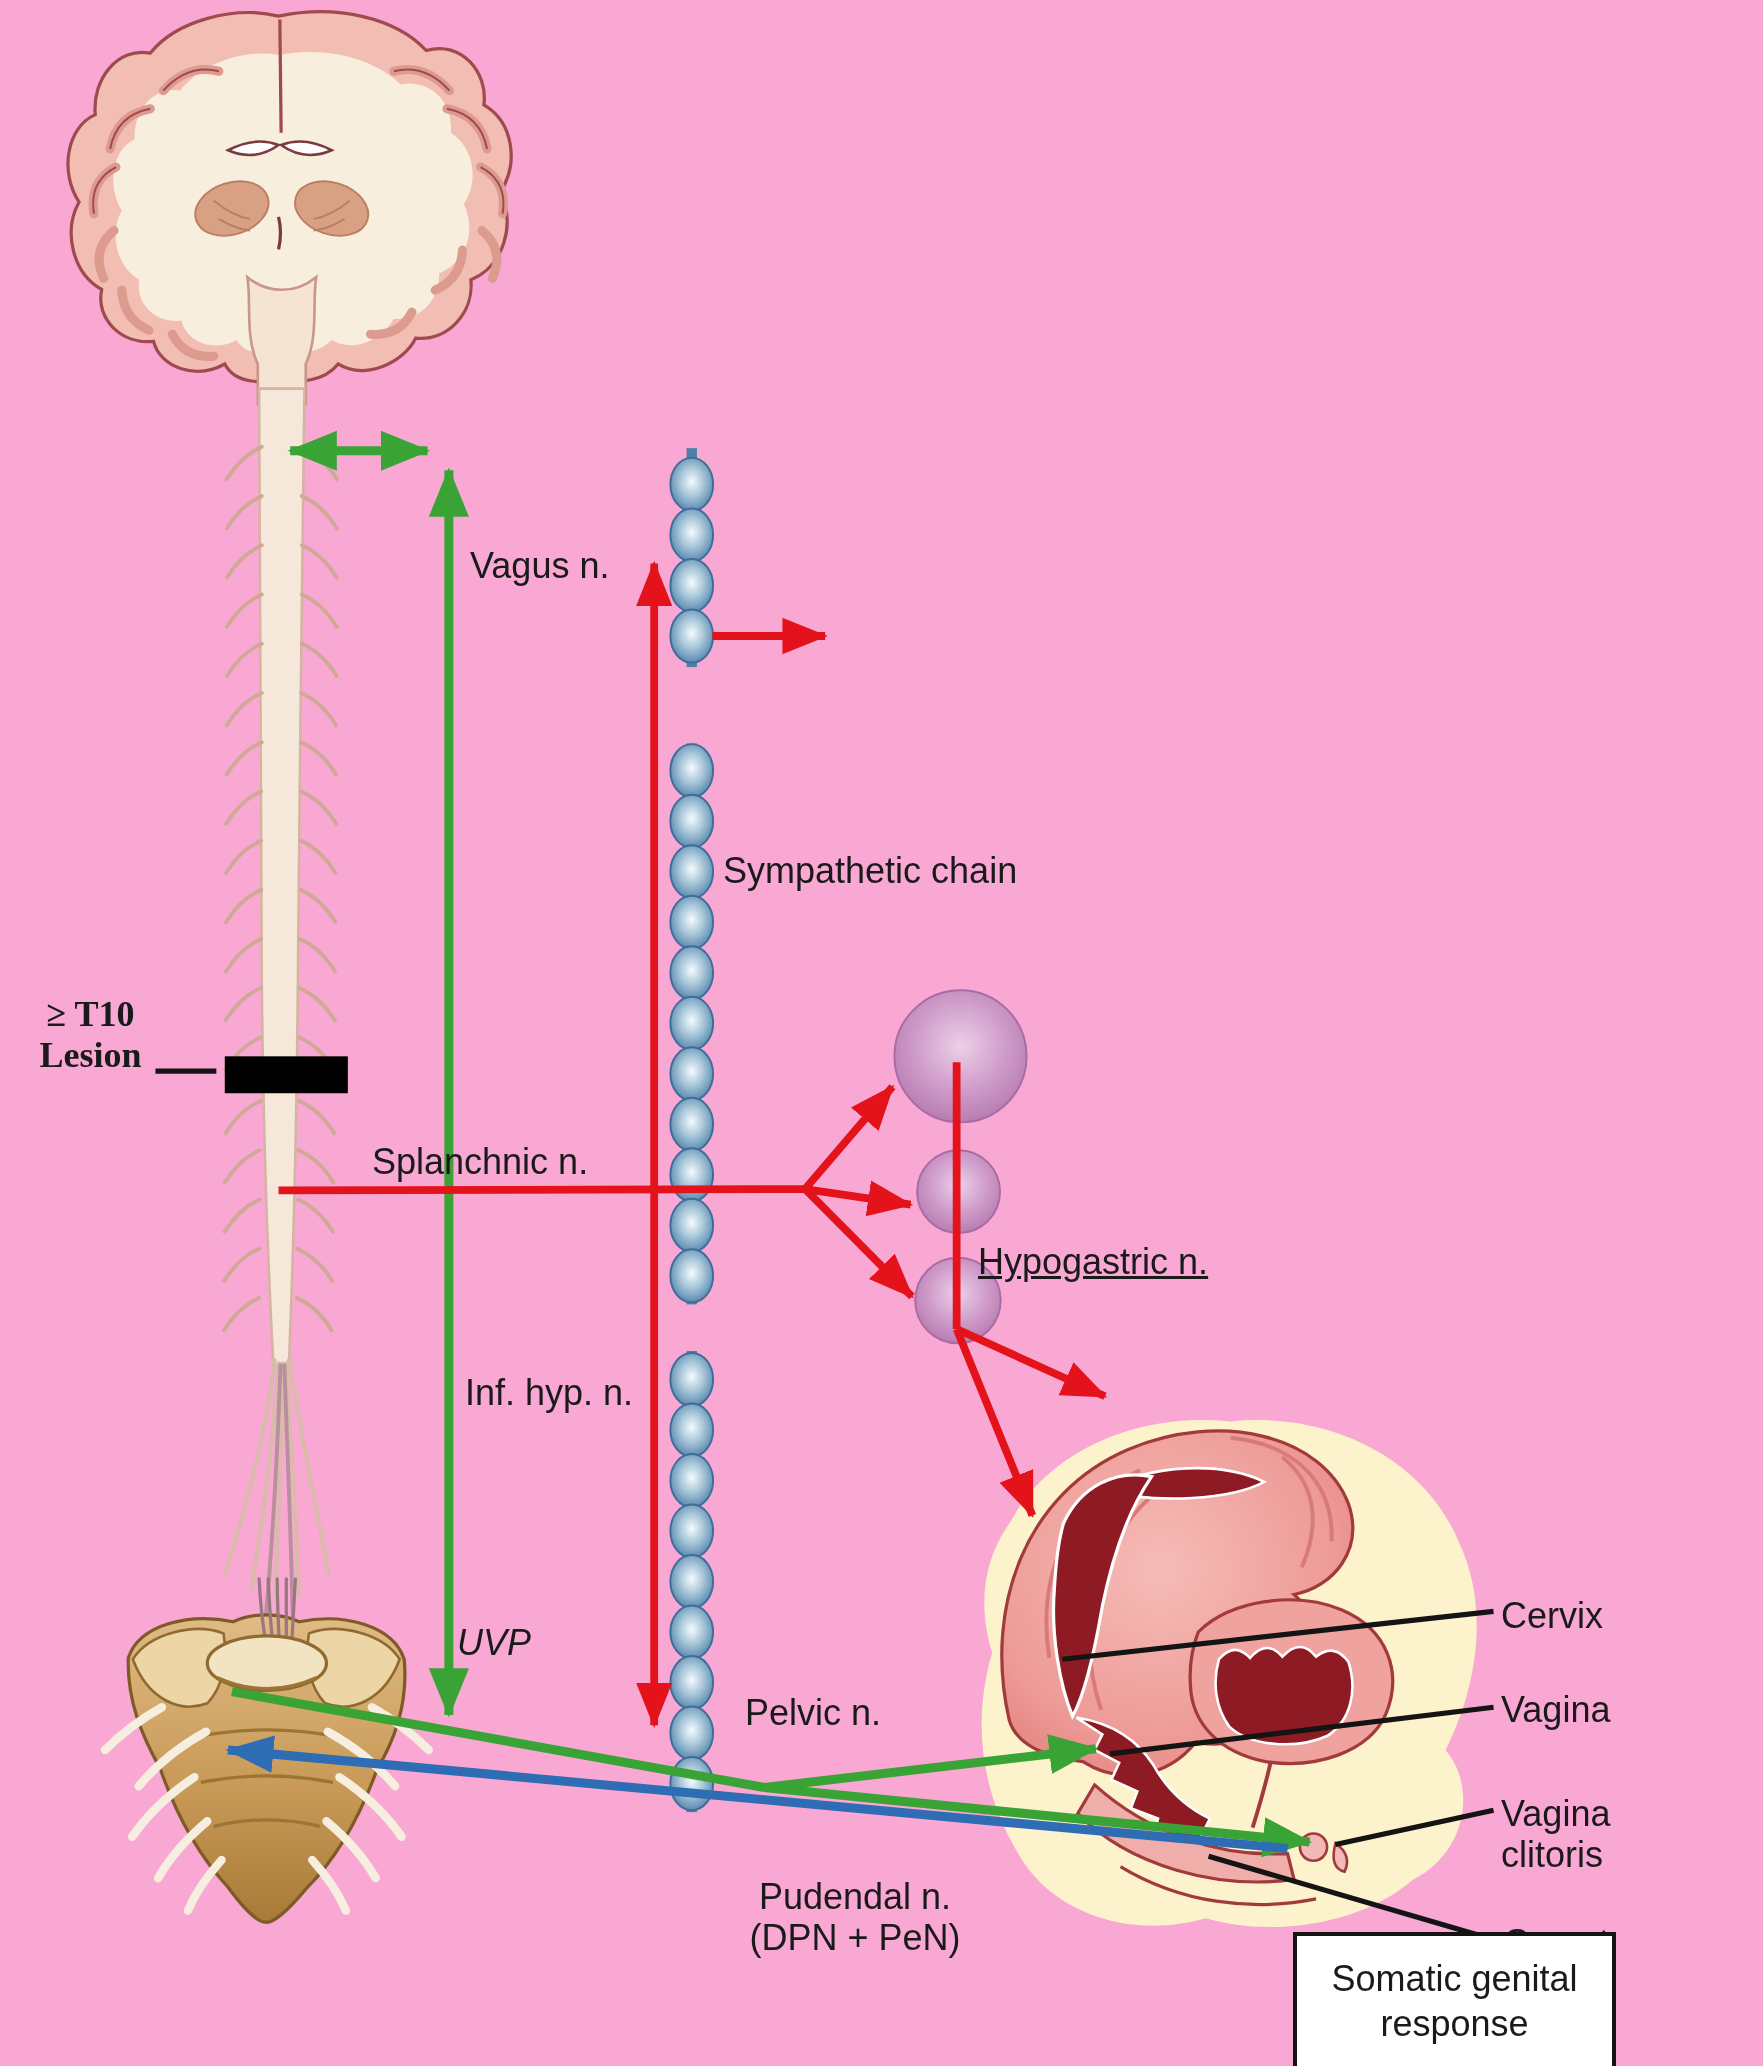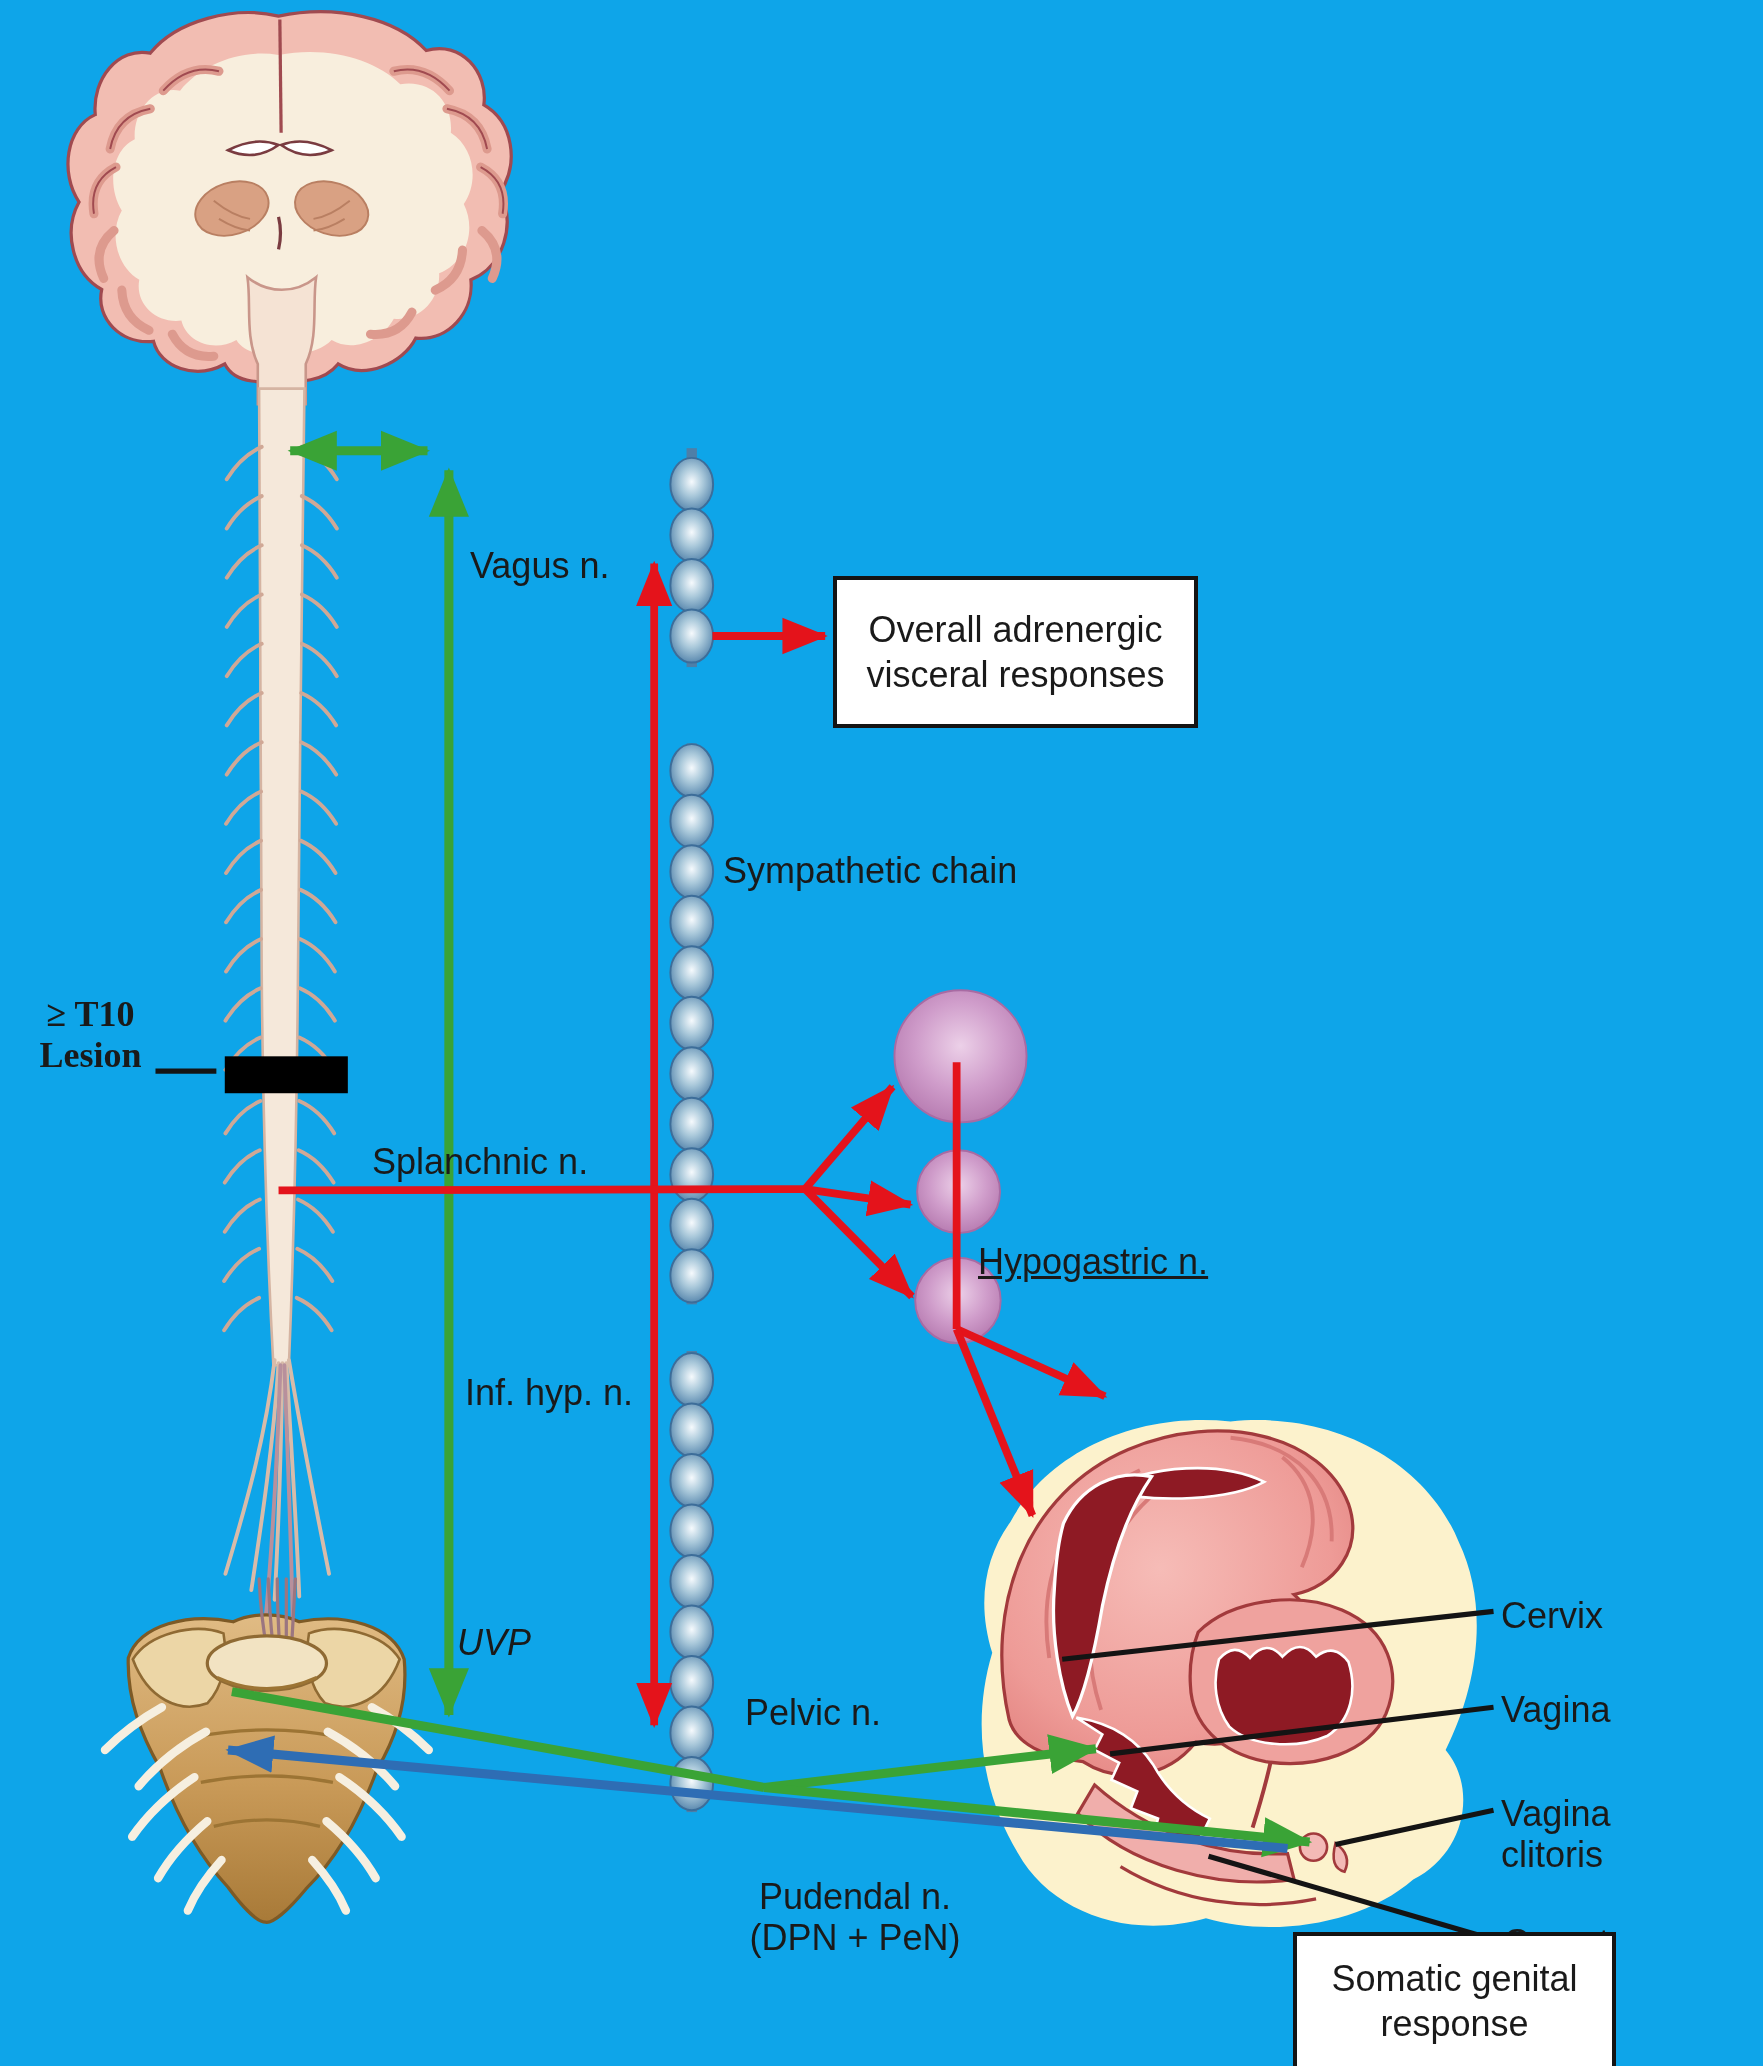--- a/index.html
+++ b/index.html
@@ -1,17 +1,17 @@
 <!DOCTYPE html>
 <html style="font-size:10.4px"><head>
 <meta charset="utf-8">
 <style>
   html,body{margin:0;padding:0;background:#ffffff;}
   body{font-family:"Liberation Sans", sans-serif;}
-  #stage{position:relative;width:1763px;height:2066px;background:#0ea5e9;overflow:hidden;}
+  #stage{position:relative;width:1763px;height:2066px;background:#f9a8d4;overflow:hidden;}
   #art{position:absolute;left:0;top:0;}
   .lbl{position:absolute;color:#1a1a1a;font-size:36px;line-height:1.14;white-space:nowrap;}
   .lbl.bold{font-weight:bold;}
   .center{text-align:center;}
   .box{position:absolute;border:4.5px solid #141414;background:#ffffff;display:flex;flex-direction:column;
        align-items:center;justify-content:center;color:#1a1a1a;font-size:36px;line-height:1.25;text-align:center;}
 </style>
 </head>
 <body>
 
@@ -299,24 +299,20 @@
 
   <div class="lbl" style="left:1501px; top:1689px;">Vagina</div>
 
   <div class="lbl" style="left:1501px; top:1793px;">
     <div>Vagina</div>
     <div>clitoris</div>
   </div>
 
   <div class="lbl" style="left:1503px; top:1922px;">G spot</div>
 
-  <div class="box" style="left:833px; top:576px; width:357px; height:144px;">
-    <div>Overall adrenergic</div>
-    <div>visceral responses</div>
-  </div>
 
 
   <div class="box" style="left:1293px; top:1932px; width:315px; height:130px;">
     <div>Somatic genital</div>
     <div>response</div>
   </div>
 
 </div>
 
 

